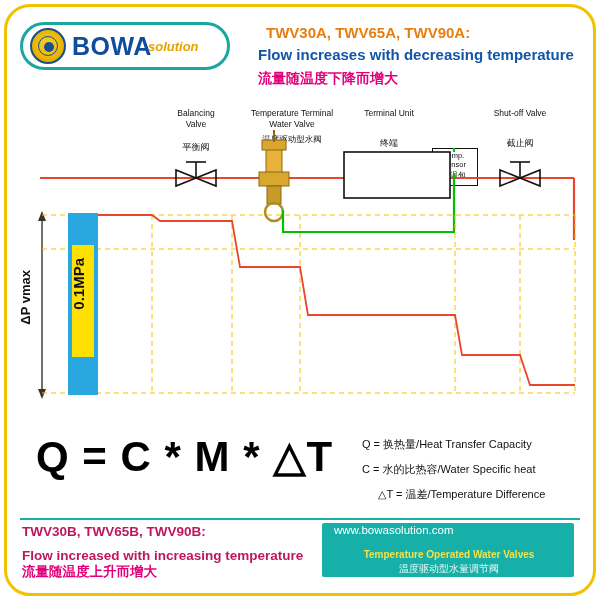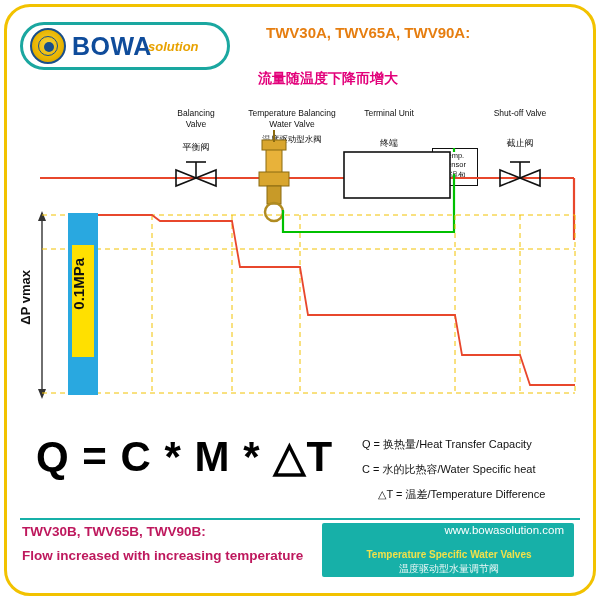--- a/index.html
+++ b/index.html
@@ -26,47 +26,48 @@
   .lblcn{font-size:9px;color:#111;text-align:center;}
 
   
   .formula{left:36px;top:432px;font-size:42px;font-weight:bold;color:#000;letter-spacing:1px;}
   .fleg{font-size:11px;color:#111;}
 
   
   .foot-blue{font-size:13.5px;font-weight:bold;color:#be185d;}
   .foot-pink{font-size:13.5px;font-weight:bold;color:#e2007a;}
   .footband{left:322px;top:523px;width:252px;height:54px;background:#17b0a8;border-radius:2px;}
-  .foot-url{left:334px;top:524px;width:230px;text-align:right;font-size:11.5px;color:#ffffff;}
+  .foot-url{left:334px;top:524px;width:230px;text-align:left;font-size:11.5px;color:#ffffff;}
   .foot-t1{left:334px;top:549px;width:230px;text-align:center;font-size:10px;font-weight:bold;color:#f2e14a;}
   .foot-t2{left:334px;top:562px;width:230px;text-align:center;font-size:10px;color:#eaf7f6;}
   .hr-line{left:20px;top:518px;width:560px;height:2px;background:#17b0a8;}
 </style>
 </head>
 <body>
 
 <div id="root">
   <div class="abs frame"></div>
 
   <div class="abs logo-box"></div>
   <div class="abs logo-seal">
     <div class="logo-seal-inner"></div>
     <div class="logo-seal-dot"></div>
   </div>
   <div class="abs logo-bowa">BOWA</div>
   <div class="abs logo-sol">solution</div>
 
   <div class="abs hdr1">TWV30A, TWV65A, TWV90A:</div>
+  <div class="abs hdr2">Flow increases with decreasing temperature</div>
   <div class="abs hdr3">流量随温度下降而增大</div>
 
   <div class="abs lbl" style="left:160px;top:108px;width:72px;">Balancing</div>
   <div class="abs lbl" style="left:160px;top:119px;width:72px;">Valve</div>
   <div class="abs lblcn" style="left:160px;top:141px;width:72px;text-align:center;">平衡阀</div>
 
-  <div class="abs lbl" style="left:238px;top:108px;width:108px;">Temperature Balancing</div>
+  <div class="abs lbl" style="left:238px;top:108px;width:108px;">Temperature Terminal</div>
   <div class="abs lbl" style="left:238px;top:119px;width:108px;">Water Valve</div>
   <div class="abs lblcn" style="left:238px;top:134px;width:108px;text-align:center;font-size:8.5px;">温度驱动型水阀</div>
 
   <div class="abs lbl" style="left:348px;top:108px;width:82px;">Terminal Unit</div>
   <div class="abs lblcn" style="left:348px;top:137px;width:82px;text-align:center;">终端</div>
 
   <div class="abs lbl" style="left:478px;top:108px;width:84px;">Shut-off Valve</div>
   <div class="abs lblcn" style="left:478px;top:137px;width:84px;text-align:center;">截止阀</div>
 
   <div class="abs" style="left:432px;top:148px;width:44px;height:36px;border:1px solid #111;background:#fff;"></div>
@@ -137,18 +138,19 @@
   <div class="abs" style="left:70px;top:258px;width:26px;text-align:center;font-size:15px;font-weight:bold;color:#111;writing-mode:vertical-rl;transform:rotate(180deg);">0.1MPa</div>
 
   <div class="abs formula">Q = C * M * △T</div>
   <div class="abs fleg" style="left:362px;top:462px;">C = 水的比热容/Water Specific heat</div>
   <div class="abs fleg" style="left:362px;top:437px;">Q = 换热量/Heat Transfer Capacity</div>
   <div class="abs fleg" style="left:378px;top:487px;">△T = 温差/Temperature Difference</div>
 
   <div class="abs hr-line"></div>
   <div class="abs foot-blue" style="left:22px;top:524px;">TWV30B, TWV65B, TWV90B:</div>
   <div class="abs foot-blue" style="left:22px;top:548px;">Flow increased with increasing temperature</div>
+  <div class="abs foot-pink" style="left:22px;top:563px;">流量随温度上升而增大</div>
 
   <div class="abs footband"></div>
   <div class="abs foot-url">www.bowasolution.com</div>
-  <div class="abs foot-t1">Temperature Specific Water Valves</div>
+  <div class="abs foot-t1">Temperature Operated Water Valves</div>
   <div class="abs foot-t2">温度驱动型水量调节阀</div>
 </div>
 
 </body></html>

